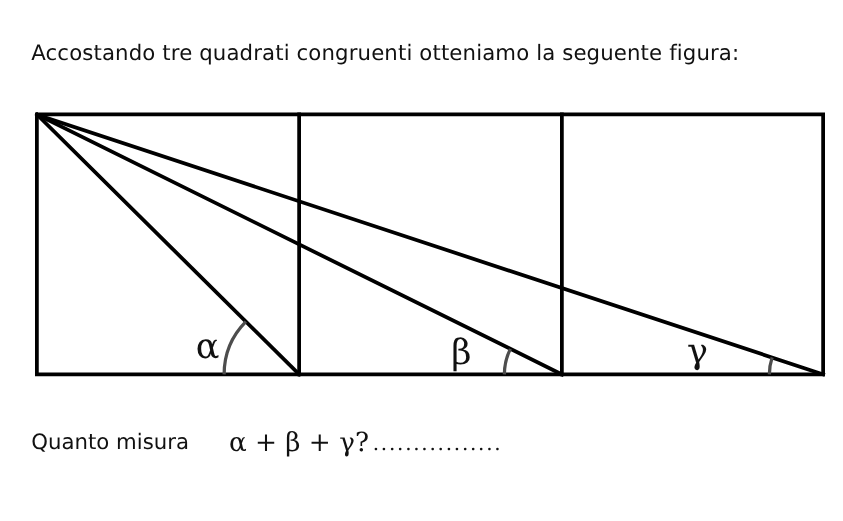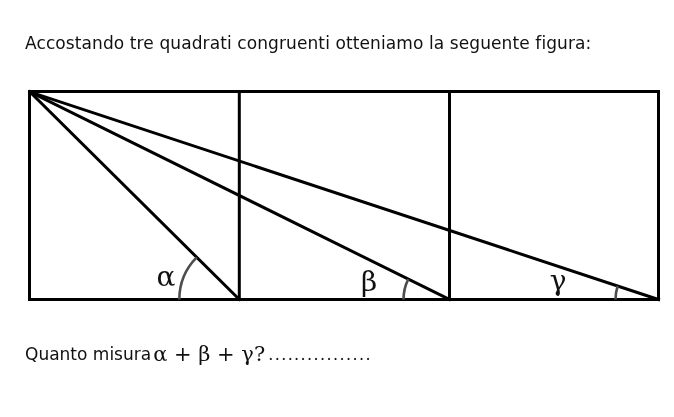--- a/index.html
+++ b/index.html
@@ -43,21 +43,21 @@
     align-items: center;
     white-space: nowrap;
   }
   .question .prefix {
     font-size: 17px;
     color: #111111;
   }
   .question .expression {
     font-family: "DejaVu Serif", "Liberation Serif", serif;
     font-size: 21px;
-    margin-left: 2px;
+    margin-left: 32px;
     color: #111111;
   }
   .question .dots {
     font-family: "DejaVu Serif", "Liberation Serif", serif;
     font-size: 16px;
     margin-left: 3px;
     letter-spacing: 1.4px;
     color: #111111;
   }
 </style>

